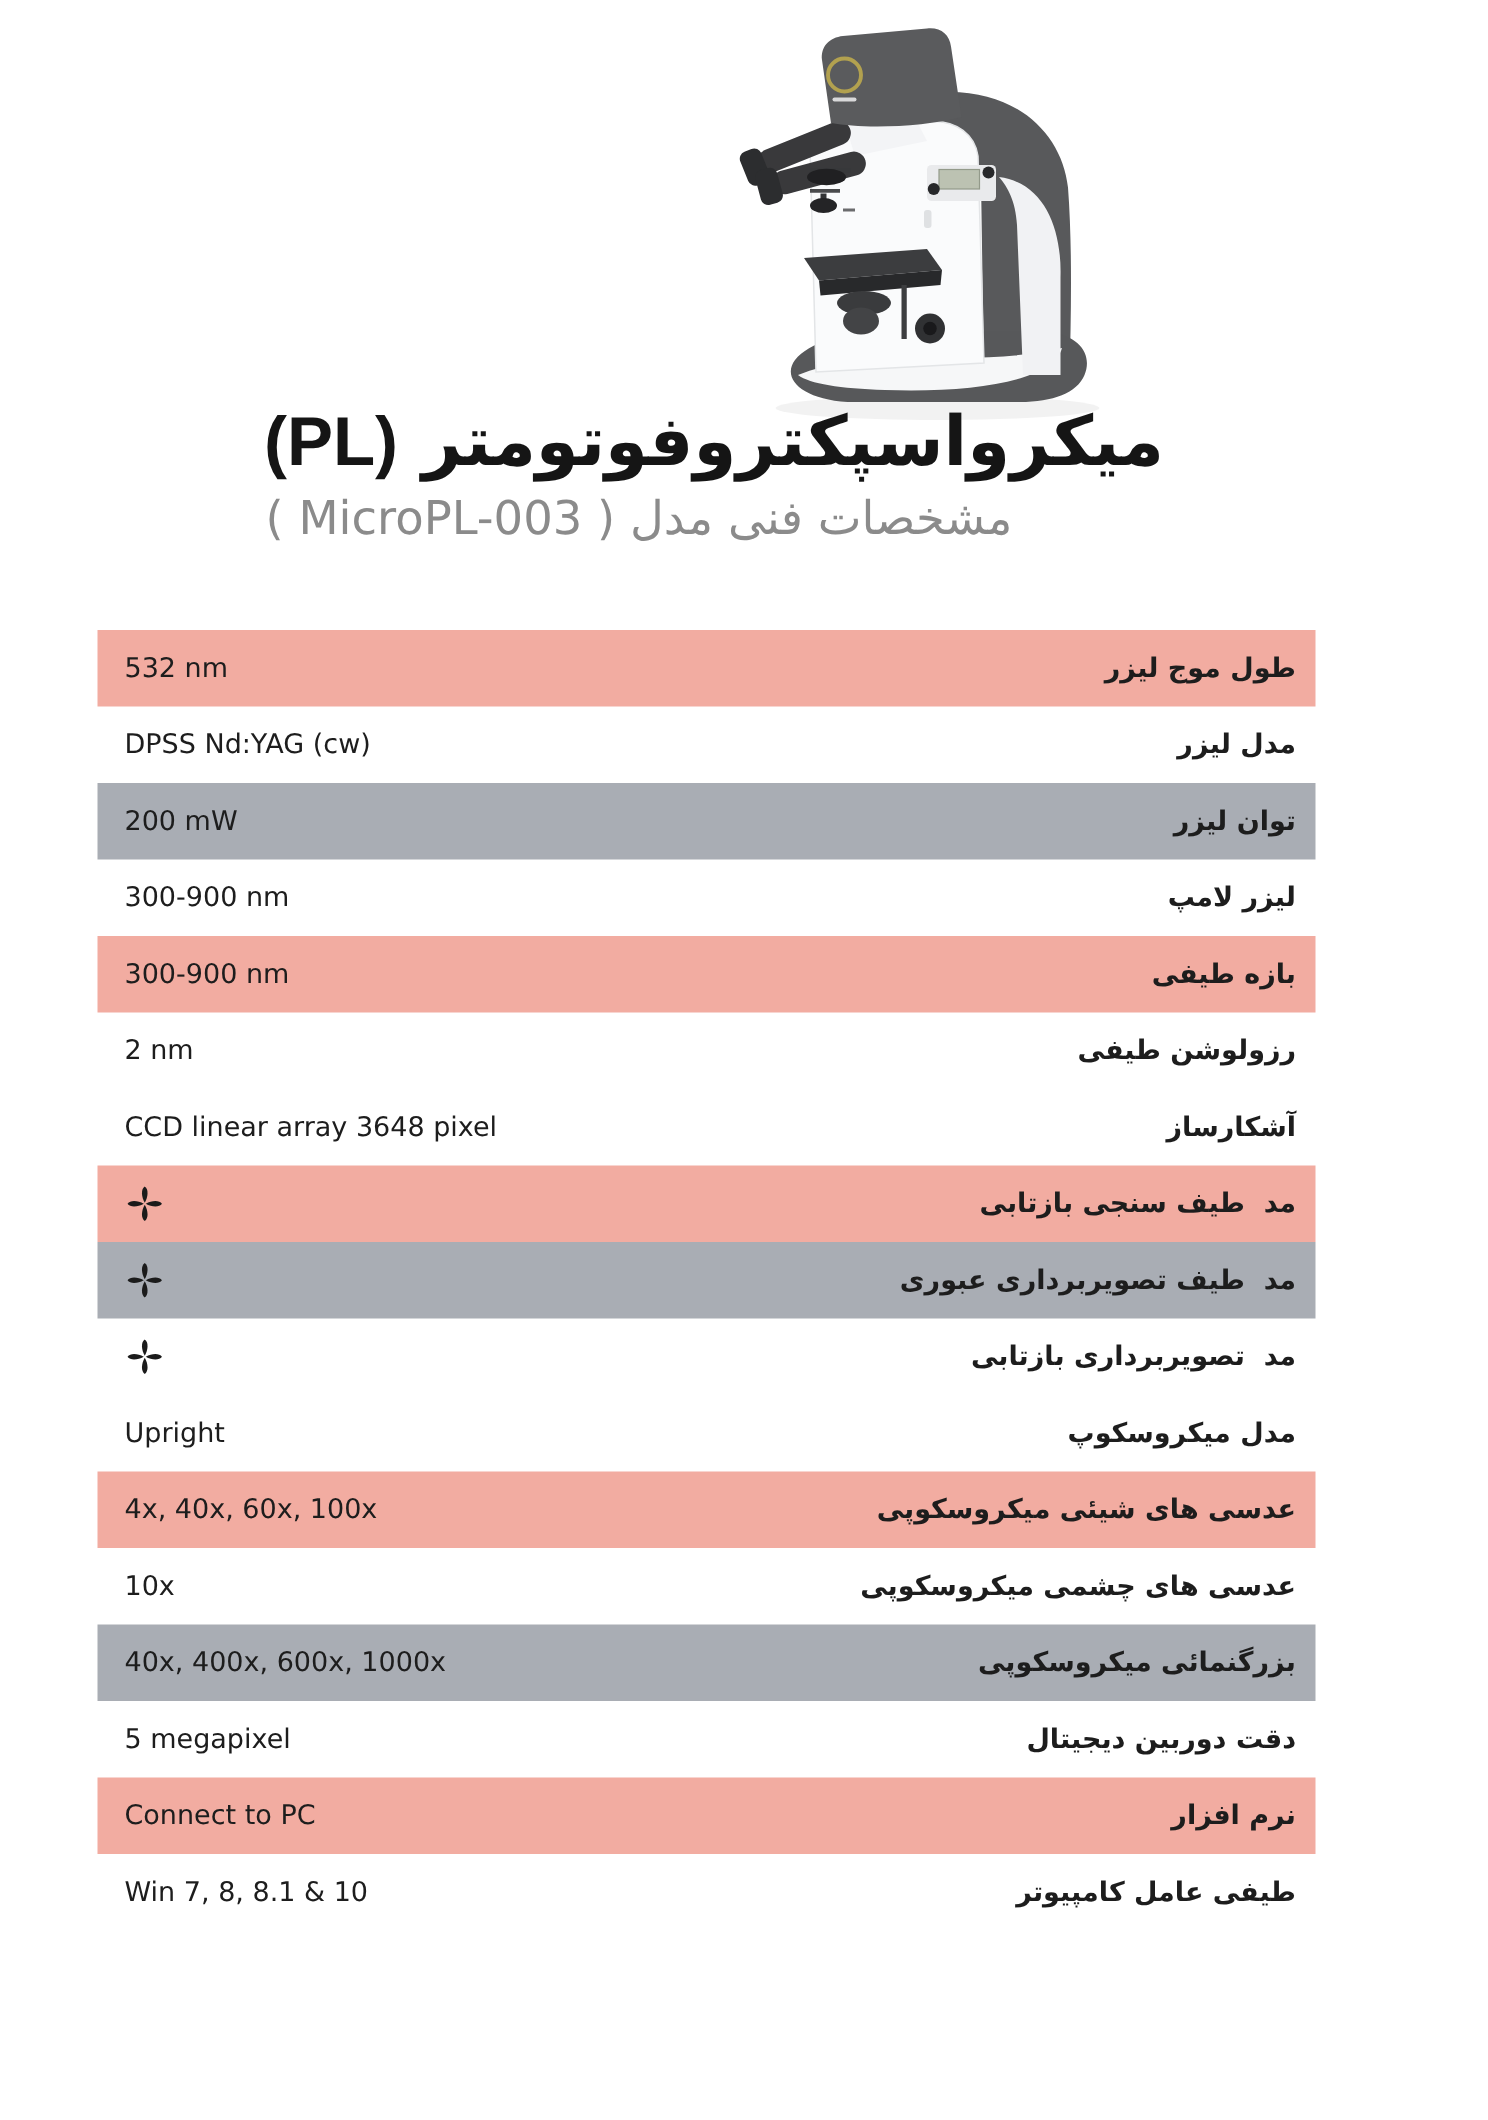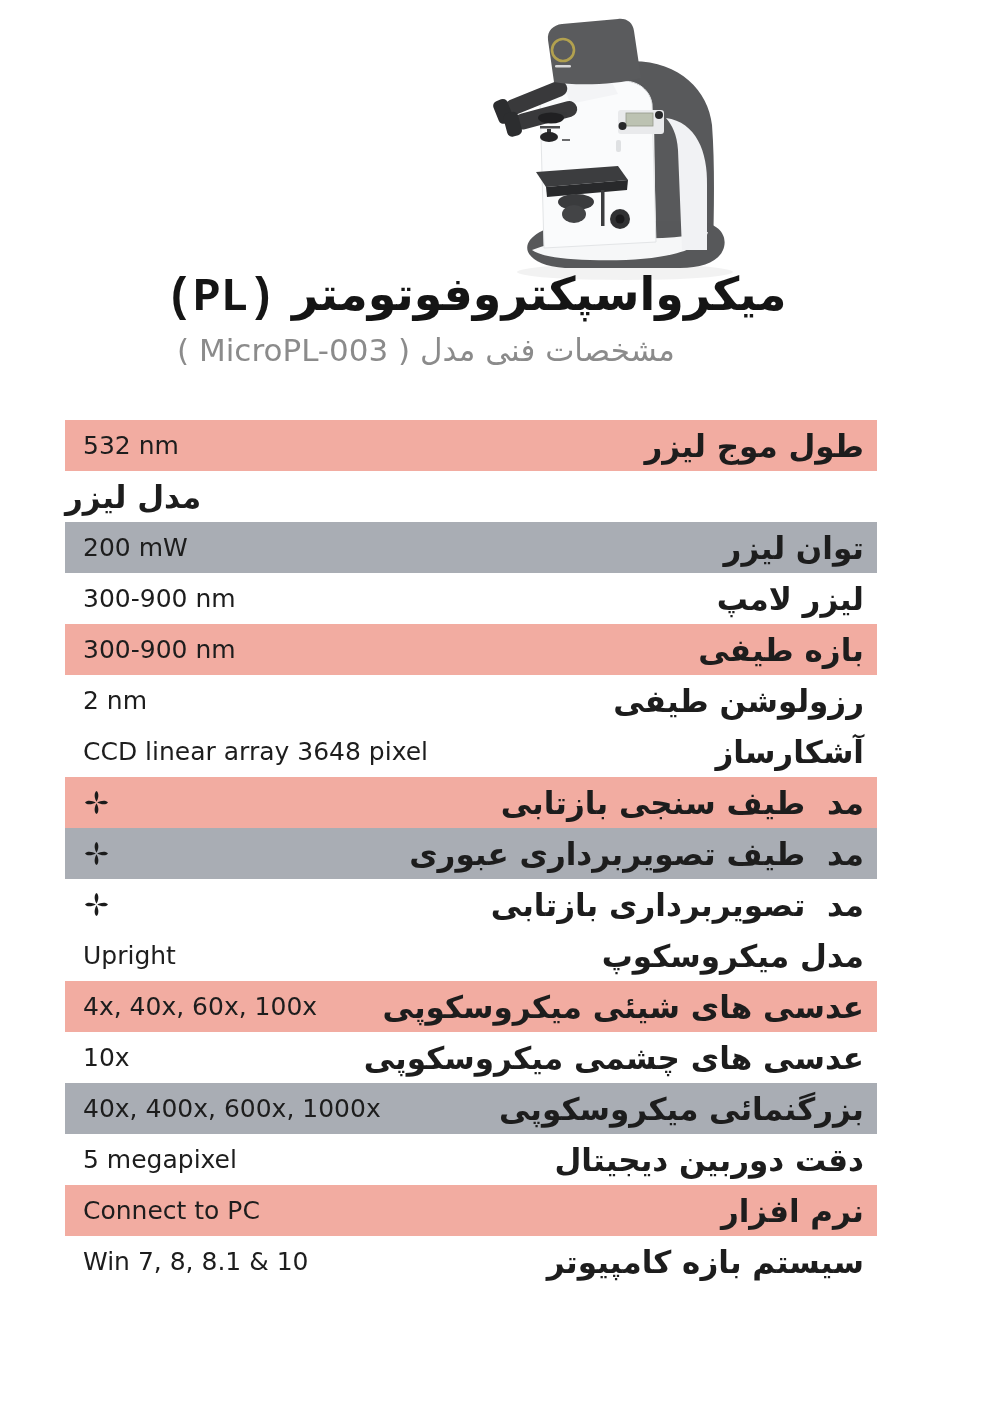--- a/index.html
+++ b/index.html
@@ -19,21 +19,21 @@
   .header{
     position:absolute;top:266px;left:0;width:992px;text-align:center;
   }
   .title{
     position:relative;left:-20px;
     direction:rtl;unicode-bidi:embed;
     font-size:46px;font-weight:bold;color:#151515;
     line-height:1.25;
   }
   .title .latin{
-    font-family:Liberation Mono, monospace;
+    font-family:Liberation Sans, sans-serif;
     font-weight:600;
   }
   .subtitle{
     position:relative;left:-70px;
     direction:rtl;unicode-bidi:embed;
     font-size:31px;color:var(--subtitle,#8b8b8b);
     margin-top:4px;line-height:1.2;
   }
   
   .spec-table{
@@ -42,28 +42,28 @@
   .row{
     height:51px;
     display:flex;align-items:center;justify-content:space-between;
     box-sizing:border-box;
   }
   .bg-salmon{background:var(--salmon,#f2aca1);}
   .bg-gray{background:var(--gray,#a9adb4);text-align:right;}
   .bg-white{background:transparent;}
   .value{
     margin-left:18px;
-    font-size:25px;color:var(--text,#1d1d1d);
+    font-size:18px;color:var(--text,#1d1d1d);
     white-space:pre;
   }
   .value svg{display:block;}
   .label{
     margin-right:13px;
     direction:rtl;unicode-bidi:embed;
-    font-size:31px;font-weight:bold;color:var(--text,#1d1d1d);
+    font-size:18px;font-weight:bold;color:var(--text,#1d1d1d);
     white-space:pre;
   }
 </style>
 </head>
 <body>
 
 <div class="hero">
   <svg width="300" height="290" viewBox="0 0 300 290" aria-hidden="true">
 
     <ellipse cx="155" cy="272" rx="108" ry="8" fill="#000000" opacity="0.05"></ellipse>
@@ -121,20 +121,21 @@
   <div class="title"><span>میکرواسپکتروفوتومتر</span> <span class="latin">(PL)</span></div>
   <div class="subtitle">مشخصات فنی مدل ( MicroPL-003 )</div>
 </div>
 
 <div class="spec-table" id="spec-rows">
     <div class="row bg-salmon">
       <div class="value">532 nm</div>
       <div class="label">طول موج لیزر</div>
     </div>
     <div class="row bg-white">
+      <div class="value">DPSS Nd:YAG (cw)</div>
       <div class="label">مدل لیزر</div>
     </div>
     <div class="row bg-gray">
       <div class="value">200 mW</div>
       <div class="label">توان لیزر</div>
     </div>
     <div class="row bg-white">
       <div class="value">300-900 nm</div>
       <div class="label">لیزر لامپ</div>
     </div>
@@ -202,15 +203,15 @@
     <div class="row bg-white">
       <div class="value">5 megapixel</div>
       <div class="label">دقت دوربین دیجیتال</div>
     </div>
     <div class="row bg-salmon">
       <div class="value">Connect to PC</div>
       <div class="label">نرم افزار</div>
     </div>
     <div class="row bg-white">
       <div class="value">Win 7, 8, 8.1 &amp; 10</div>
-      <div class="label">سیستم بازه کامپیوتر</div>
+      <div class="label">طیفی عامل کامپیوتر</div>
     </div>
   </div>
 
 </body></html>

